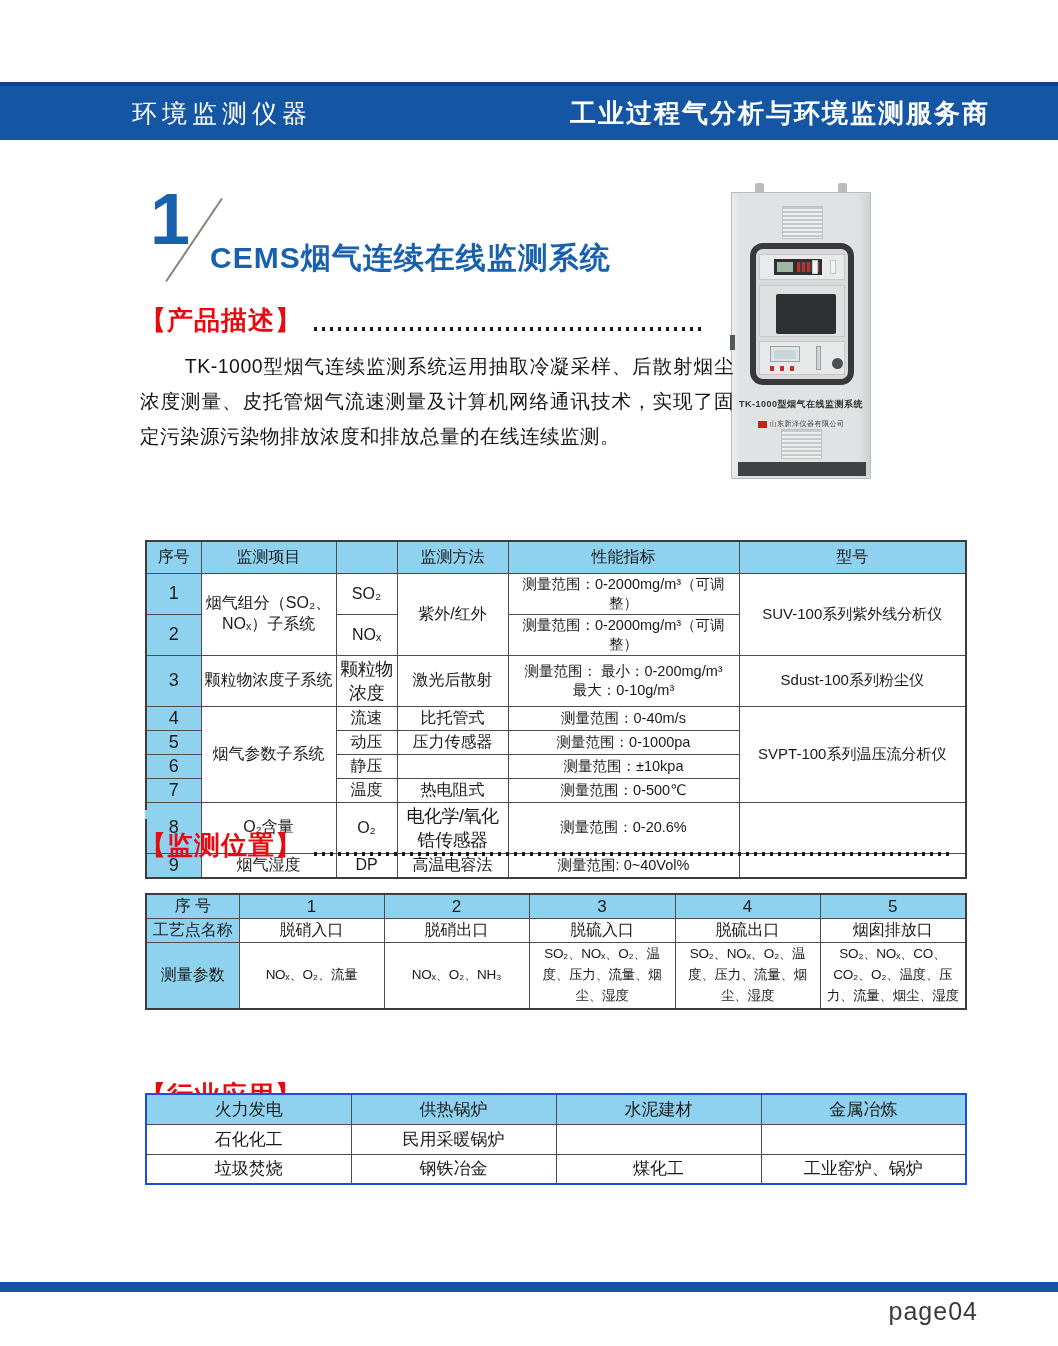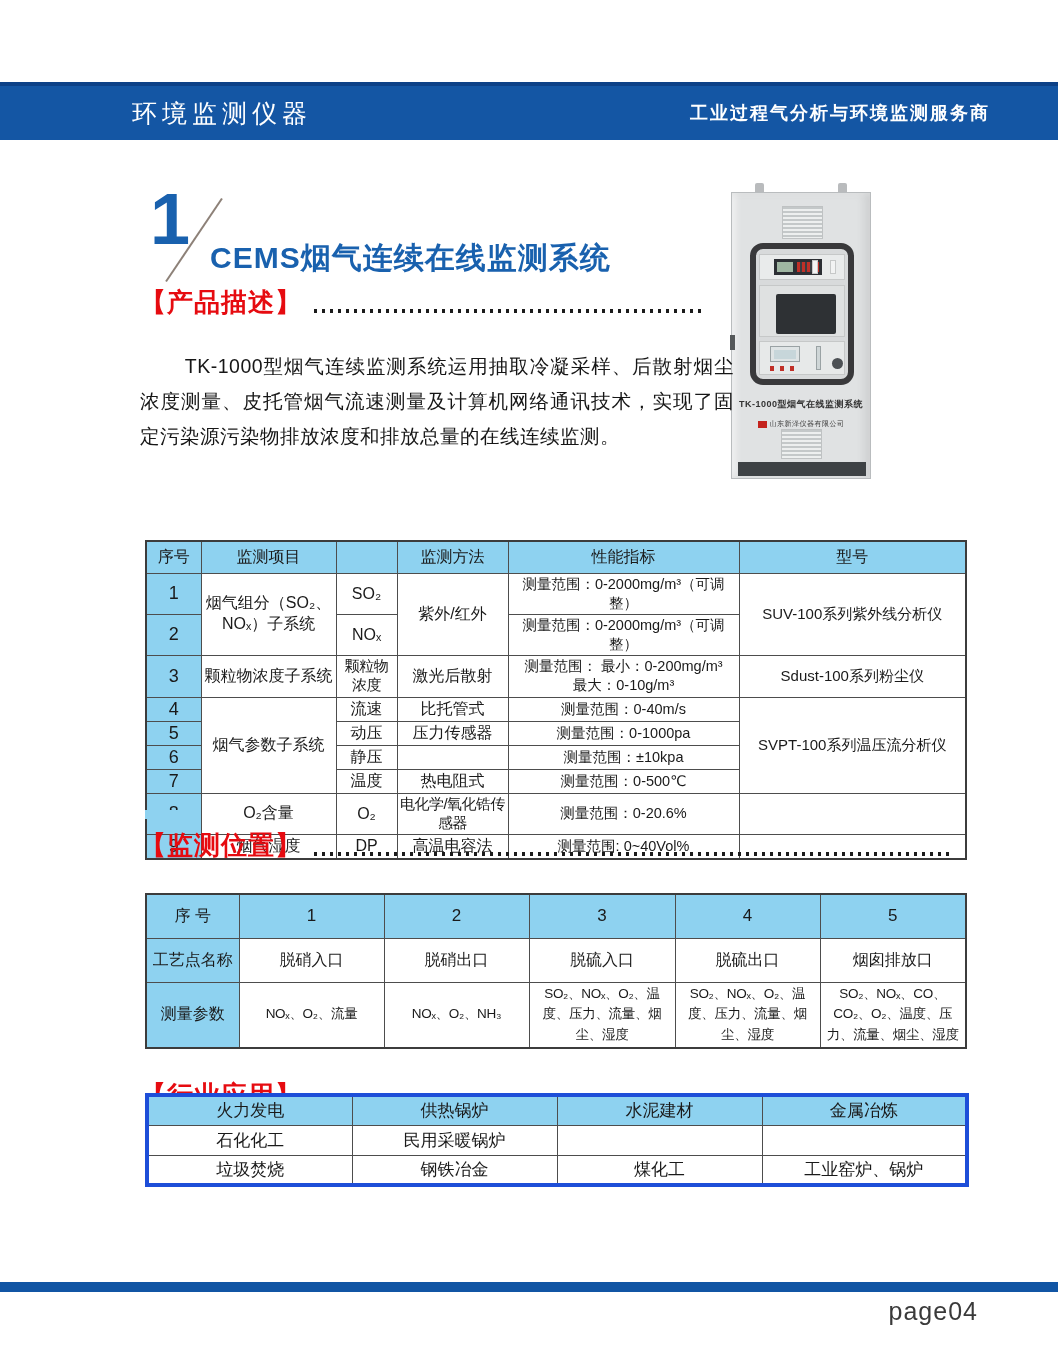--- a/index.html
+++ b/index.html
@@ -6,36 +6,36 @@
   html,body { background:#ffffff; }
   body { font-family:"Liberation Sans","DejaVu Sans",sans-serif; }
   .page { position:relative; width:1058px; height:1346px; background:#ffffff; overflow:hidden; }
 
   
   .top-band { position:absolute; left:0; top:82px; width:1058px; height:58px;
     background:#1456a4; border-top:4px solid #0d4187;
     display:flex; justify-content:space-between; align-items:center;
     padding:0 68px 0 132px; }
   .band-left  { color:#fff; font-size:25px; font-weight:normal; letter-spacing:5px; }
-  .band-right { color:#fff; font-size:18px; font-weight:bold; letter-spacing:2px;text-align:right; }
+  .band-right { color:#fff; font-size:26px; font-weight:bold; letter-spacing:2px;text-align:right; }
 
   
   .big-num { position:absolute; left:150px; top:186px; font-size:72px; line-height:66px;
     font-weight:bold; color:#1961ae; }
   .slash { position:absolute; left:193px; top:190px; width:2px; height:100px;
     background:#8d8178; transform:rotate(34deg); }
   .sec-title { position:absolute; left:210px; top:238px; font-size:30px; font-weight:bold;
     color:#1961ae; letter-spacing:1px; }
 
   
   .sec-head { position:absolute; left:140px; display:flex; align-items:flex-end; }
   .red-label { color:#e60b10; font-size:26px; font-weight:bold; letter-spacing:1px; white-space:nowrap; }
   .dots { height:4px; margin:0 0 7px 12px;
     background-image:repeating-linear-gradient(to right,#1b1b1b 0 3px,transparent 3px 8px); }
-  .head-desc  { top:285px; } .head-desc  .dots { width:390px; }
+  .head-desc  { top:303px; } .head-desc  .dots { width:390px; }
   .head-tech  { top:484px; } .head-tech  .dots { width:640px; }
   .head-pos   { top:828px; } .head-pos   .dots { width:640px; }
   .head-app   { top:1078px;} .head-app   .dots { width:640px; }
 
   
   .desc-text { position:absolute; left:140px; top:349px; width:594px;
     font-size:19.5px; line-height:35px; color:#161616; text-align:justify;
     text-indent:2.3em; letter-spacing:0.5px; }
 
   
@@ -85,36 +85,36 @@
   .cab-base { position:absolute; left:6px; bottom:2px; width:128px; height:14px; background:#3e4245; }
 
   
   table { border-collapse:collapse; table-layout:fixed; position:absolute; left:145px;
     background:#fff; }
   td { border:1px solid #4d4d4d; text-align:center; vertical-align:middle;
     color:#1a1a1a; padding:1px 2px; overflow:hidden; }
   .tbl-tech { top:540px; width:820px; border:2px solid #3c3c3c; }
   .tbl-tech td { font-size:16px; }
   .tbl-tech .bluecell { background:#8ed2f0; }
-  .tbl-tech .small { font-size:15px; letter-spacing:-0.5px; }
+  .tbl-tech .small { font-size:18px; letter-spacing:-0.5px; }
   .tbl-tech .perf { font-size:14.5px; }
   .tbl-tech .model { font-size:15px; }
   .tbl-tech .num { font-size:18px; }
   tr.h32{height:32px;} tr.h28{height:28px;} tr.h42{height:42px;} tr.h24{height:24px;}
-  tr.h23{height:23px;} tr.h22{height:22px;} tr.h25{height:25px;} tr.h27{height:44px;padding-left:23px;}
+  tr.h23{height:23px;} tr.h22{height:22px;} tr.h25{height:25px;} tr.h27{height:24px;padding-left:23px;}
   tr.h30{height:30px;} tr.h61{height:61px;}
   .stub { position:absolute; left:145px; top:810px; width:55px; height:9px; background:#8ed2f0; }
 
   .tbl-pos { top:893px; width:820px; border:2px solid #3c3c3c; }
   .tbl-pos td { font-size:16px; }
   .tbl-pos .bluecell { background:#8ed2f0; }
   .tbl-pos .params { font-size:13.5px; line-height:1.55; letter-spacing:-0.3px; }
   .tbl-pos .num { font-size:17px; }
 
-  .tbl-app { top:1093px; width:820px; border:4px solid #1d4ed8; }
+  .tbl-app { top:1093px; width:820px; border:2px solid #1d4ed8; }
   .tbl-app td { font-size:17px; }
   .tbl-app .bluecell { background:#8ed2f0; }
 
   
   .footer-bar { position:absolute; left:0; top:1282px; width:1058px; height:10px; background:#1155a4; }
   .page-num { position:absolute; right:80px; top:1297px; font-size:25px; color:#3a3a3a; letter-spacing:1px; }
 </style>
 </head>
 <body>
 

